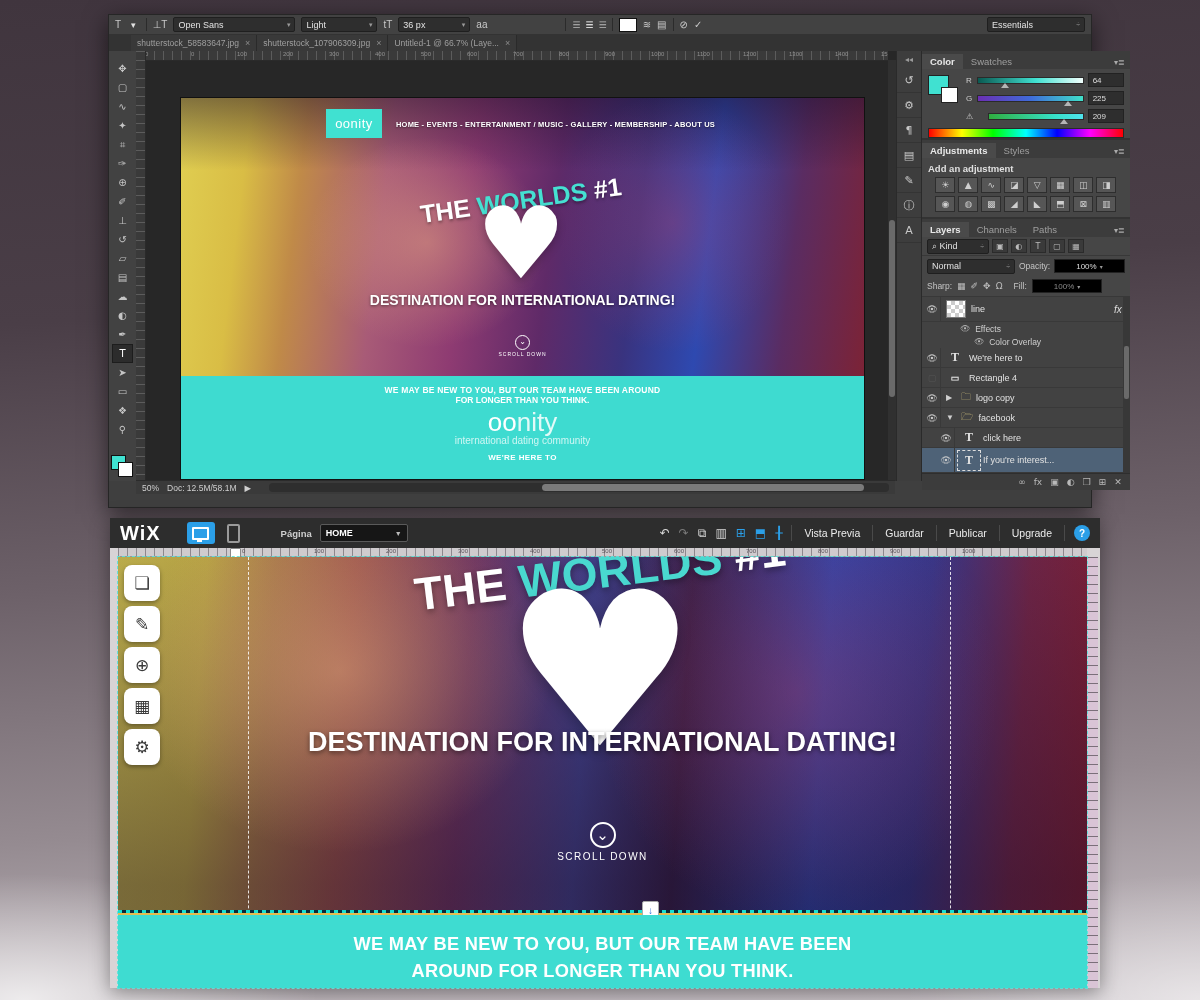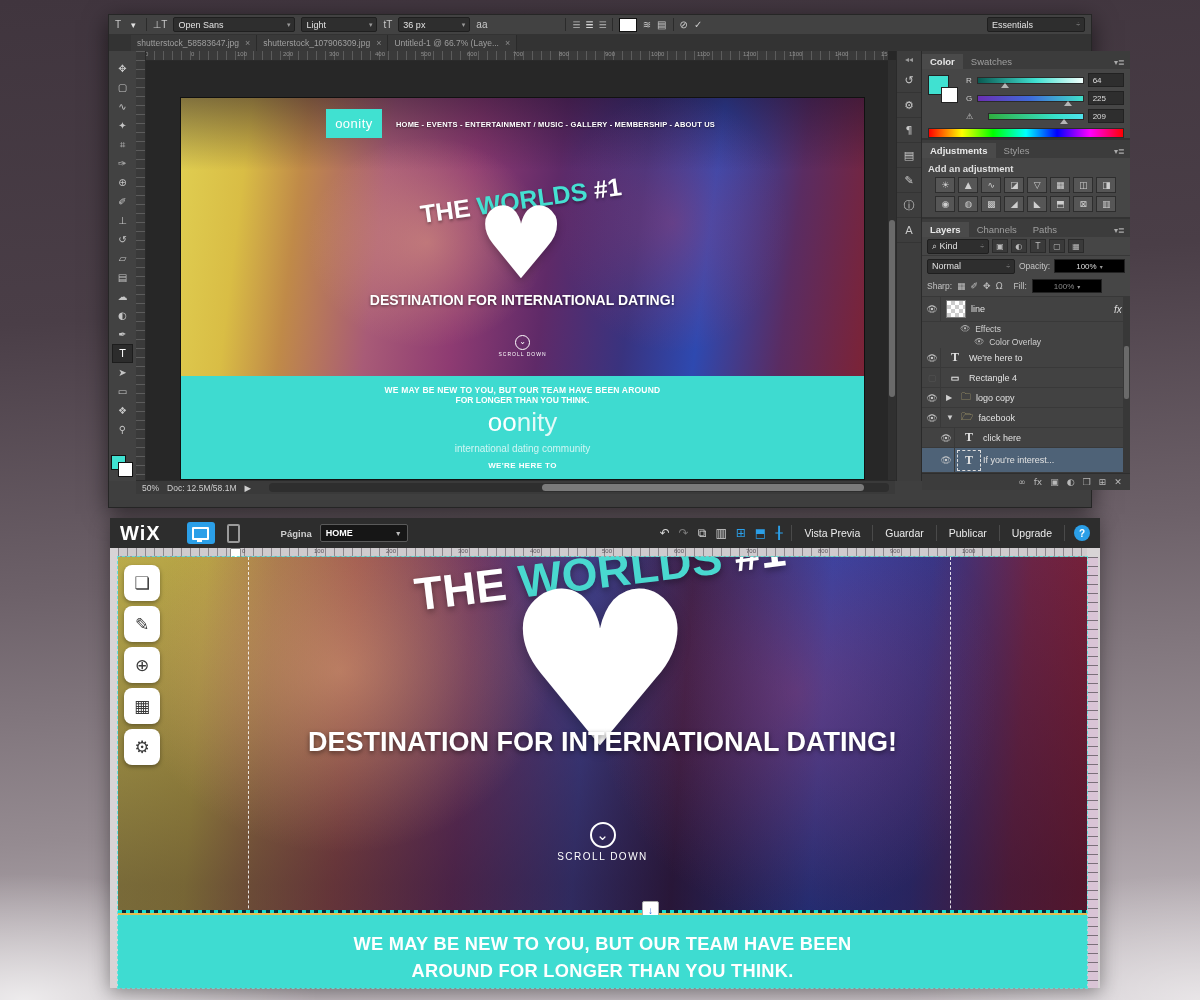--- a/index.html
+++ b/index.html
@@ -75,21 +75,21 @@
       text-shadow:0 1px 3px rgba(0,0,0,.5);}
   .scroll-sm{left:0;top:232px;width:100%;text-align:center;}
   .scroll-sm .circ{display:inline-block;width:13px;height:13px;border:1px solid #fff;border-radius:50%;
       color:#fff;font-size:8px;line-height:11px;}
   .scroll-sm .lbl{display:block;color:#fff;font-size:5px;letter-spacing:1px;margin-top:1px;}
   .teal-sm{left:0;top:278px;width:683px;height:103px;background:#3edbd0;text-align:center;color:#fff;}
   .teal-sm .l1{font-size:8.5px;font-weight:bold;margin-top:9px;letter-spacing:.2px;}
   .teal-sm .l2{font-size:8.5px;font-weight:bold;}
   .teal-sm .lg{font-size:26px;margin-top:4px;line-height:1;}
   .teal-sm .lg .n{font-weight:300;color:rgba(255,255,255,.85);}
-  .teal-sm .tg{font-size:10px;font-weight:300;color:rgba(255,255,255,.75);margin-top:8px;}
+  .teal-sm .tg{font-size:10px;font-weight:300;color:rgba(255,255,255,.75);margin-top:0;}
   .teal-sm .fw{font-size:8px;font-weight:bold;margin-top:7px;letter-spacing:.4px;}
   .dash-arc{width:60px;height:30px;border-bottom:1px dashed rgba(255,255,255,.55);border-radius:50%;}
 
   
   .ps-right{right:0;top:0;width:195px;bottom:0;display:flex;}
   .ps-iconstrip{width:33px;background:#3d3d3d;border-left:1px solid #2a2a2a;border-right:1px solid #2a2a2a;
       display:flex;flex-direction:column;align-items:center;padding-top:4px;}
   .strip-collapse{color:#9a9a9a;font-size:8px;margin-bottom:4px;}
   .sicon{width:24px;height:24px;display:flex;align-items:center;justify-content:center;color:#c9c9c9;
       font-size:11px;border-bottom:1px solid #343434;}

